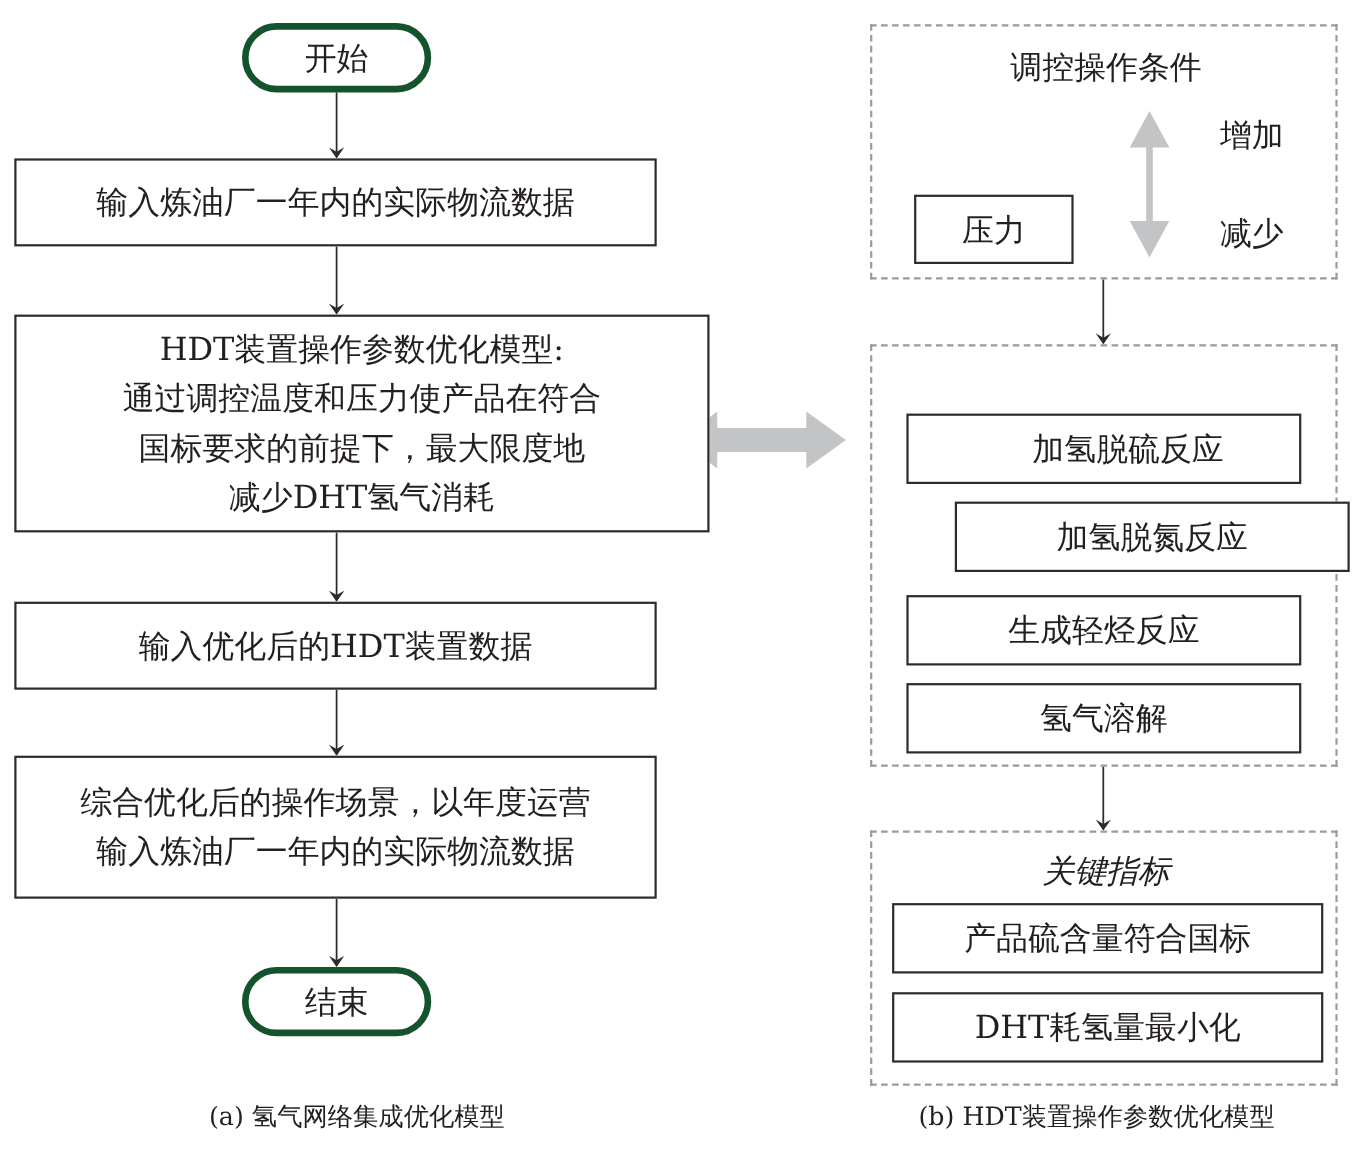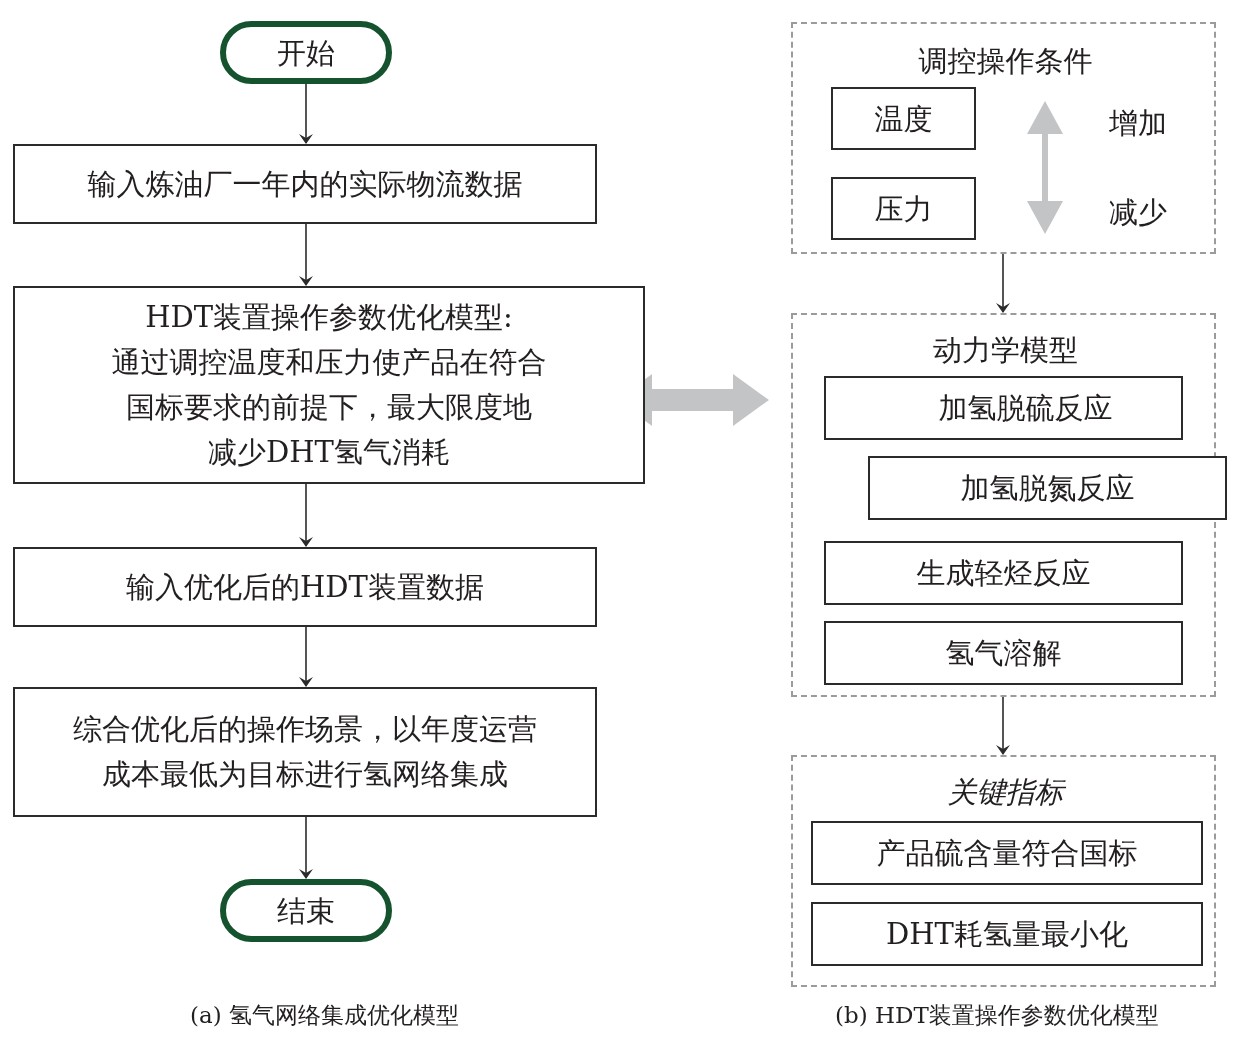--- a/index.html
+++ b/index.html
@@ -53,43 +53,39 @@
 国标要求的前提下，最大限度地
 减少DHT氢气消耗</span>
 </div>
 
 <div class="abs box txt" style="left:13px; top:547px; width:584px; height:80px;">
   <span>输入优化后的HDT装置数据</span>
 </div>
 
 <div class="abs box multi" style="left:13px; top:687px; width:584px; height:130px;">
   <span>综合优化后的操作场景，以年度运营
-成本最低为目标进行氢网络集成</span>
+输入炼油厂一年内的实际物流数据</span>
 </div>
 
 <div class="abs term txt" style="left:220px; top:879px; width:172px; height:63px;">
   <span>结束</span>
 </div>
 
 <div class="abs caption" style="left:150px; top:1000px;">(a) 氢气网络集成优化模型</div>
 
 <div class="abs dashed" style="left:791px; top:22px; width:425px; height:232px;">
   <div class="abs title" style="left:0; top:18px; width:425px;">调控操作条件</div>
-  <div class="abs box txt" style="left:38px; top:63px; width:145px; height:63px;">
-    <span>温度</span>
-  </div>
   <div class="abs box txt" style="left:38px; top:153px; width:145px; height:63px;">
     <span>压力</span>
   </div>
   <div class="abs txt" style="left:316px; top:75px;">增加</div>
   <div class="abs txt" style="left:316px; top:164px;">减少</div>
 </div>
 
 <div class="abs dashed" style="left:791px; top:313px; width:425px; height:384px;">
-  <div class="abs title" style="left:0; top:16px; width:425px;">动力学模型</div>
   <div class="abs box txt" style="left:31px; top:61px; width:359px; height:64px;padding-left:44px;">
     <span>加氢脱硫反应</span>
   </div>
   <div class="abs box txt" style="left:31px; top:141px; width:359px; height:64px;margin-left:44px;">
     <span>加氢脱氮反应</span>
   </div>
   <div class="abs box txt" style="left:31px; top:226px; width:359px; height:64px;">
     <span>生成轻烃反应</span>
   </div>
   <div class="abs box txt" style="left:31px; top:306px; width:359px; height:64px;">

